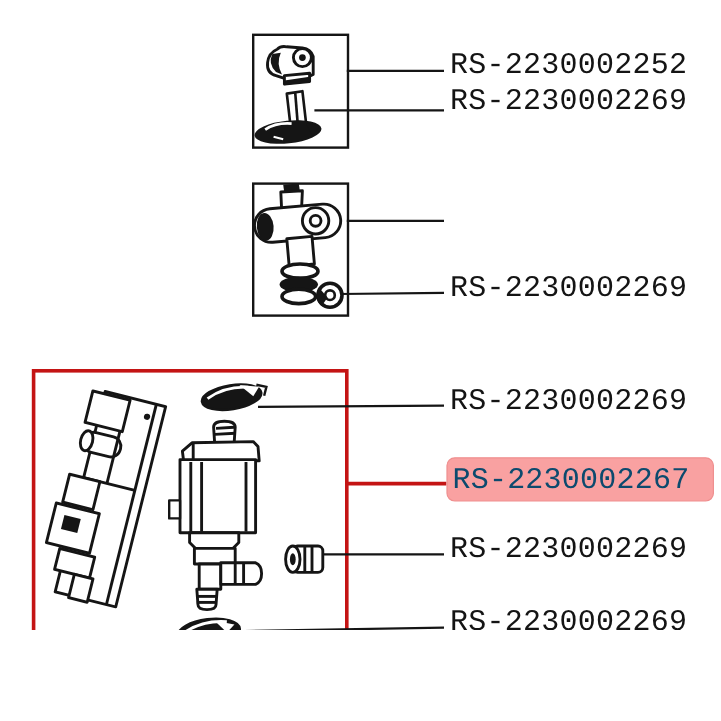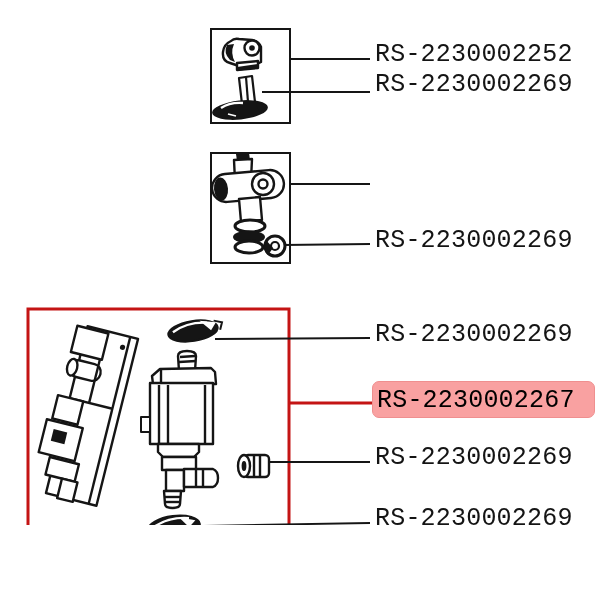--- a/index.html
+++ b/index.html
@@ -8,21 +8,21 @@
     font-family:"Liberation Mono", monospace;overflow:hidden;
   }
   #artwork{position:absolute;left:0;top:0;}
   .part-label{
     position:absolute;left:375px;height:28px;line-height:28px;
     font-size:25px;color:#141414;white-space:nowrap;letter-spacing:0.2px;
   }
   .part-label.hl{
     left:372px;top:381px;width:223px;height:37px;line-height:37px;
     background:#f9a1a1;border:1px solid #ef8f8f;border-radius:7px;
-    color:#000000;padding-left:4px;box-sizing:border-box;
+    color:#0c4a6e;padding-left:4px;box-sizing:border-box;
   }
 </style>
 </head>
 <body>
 
 <div id="stage">
 
   <svg id="artwork" width="601" height="601" viewBox="0 0 601 601">
 
     <rect x="211" y="29" width="79" height="94" fill="none" stroke="#151515" stroke-width="2"></rect>

